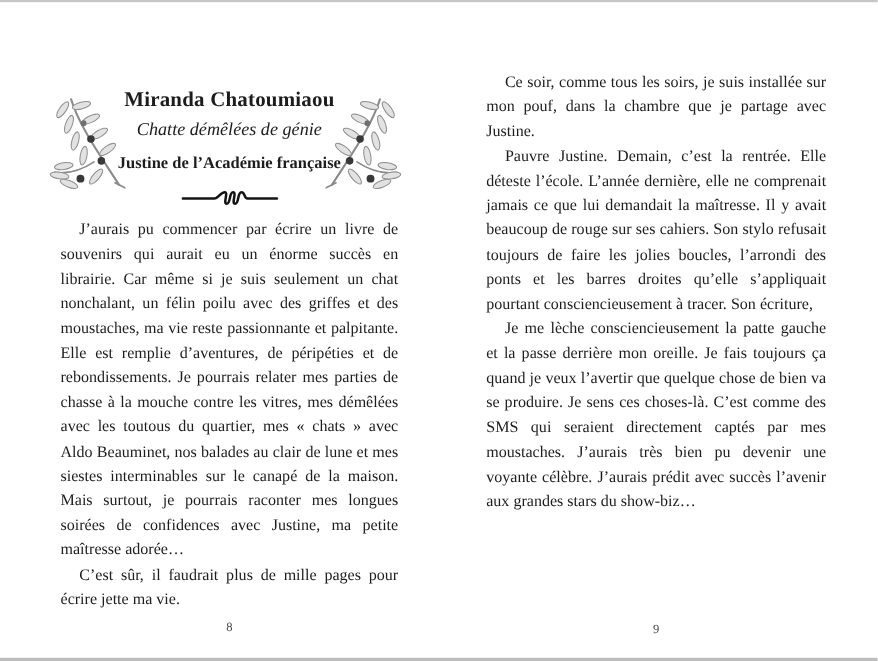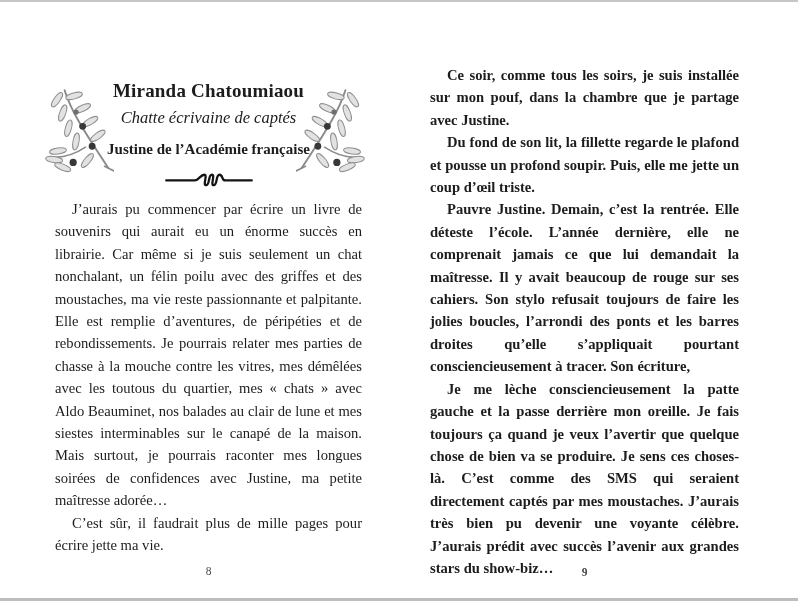--- a/index.html
+++ b/index.html
@@ -21,21 +21,21 @@
     width: 798px;
     background: #c6c6c6;
   }
   .hairline.top { top: 0; height: 2px; }
   .hairline.bottom { top: 598px; height: 3px; background: #bdbdbd; }
 
   .page {
     position: absolute;
   }
   .page-left  { left: 55px;  top: 60px; width: 307px; height: 530px; }
-  .page-right { left: 430px; top: 64px; width: 309px; height: 526px; font-weight: bold; }
+  .page-right { left: 442px; top: 64px; width: 309px; height: 526px; }
 
   .chapter-header {
     position: relative;
     text-align: center;
     padding-top: 19px;
   }
   .page-title {
     font-size: 19px;
     font-weight: bold;
     line-height: 24px;
@@ -153,42 +153,41 @@
           <g fill="#383838" stroke="none">
             <circle cx="47" cy="42" r="3.6"></circle>
             <circle cx="57" cy="63" r="3.6"></circle>
             <circle cx="37" cy="80" r="3.8"></circle>
             <circle cx="40" cy="27" r="2.8" fill="#6f6f6f"></circle>
           </g>
         </svg>
       </span>
 
       <h1 class="page-title">Miranda Chatoumiaou</h1>
-      <div class="page-subtitle">Chatte écrivaine de captés</div>
+      <div class="page-subtitle">Chatte démêlées de génie</div>
       <div class="page-affiliation">Justine de l’Académie française</div>
 
       <div class="divider-wrap">
         <svg viewBox="0 0 96 20" width="92" height="19" aria-hidden="true">
           <path d="M3,11 H33 C37,11 39,5 43,5 C47,5 41,16 45,16 C49,16 47,5 51,5 C55,5 49,16 53,16 C57,16 55,5 59,5 C63,5 61,11 65,11 H93" stroke="#141414" stroke-width="2.4" fill="none" stroke-linecap="round"></path>
         </svg>
       </div>
     </div>
 
     <div class="body-text">
       <p>J’aurais pu commencer par écrire un livre de souvenirs qui aurait eu un énorme succès en librairie. Car même si je suis seulement un chat nonchalant, un félin poilu avec des griffes et des moustaches, ma vie reste passionnante et palpitante. Elle est remplie d’aventures, de péripéties et de rebondissements. Je pourrais relater mes parties de chasse à la mouche contre les vitres, mes démêlées avec les toutous du quartier, mes « chats » avec Aldo Beauminet, nos balades au clair de lune et mes siestes interminables sur le canapé de la maison. Mais surtout, je pourrais raconter mes longues soirées de confidences avec Justine, ma petite maîtresse adorée…</p>
       <p>C’est sûr, il faudrait plus de mille pages pour écrire jette ma vie.</p>
     </div>
 
     <div class="page-number">8</div>
   </div>
 
   <div class="page page-right">
     <div class="body-text">
       <p>Ce soir, comme tous les soirs, je suis installée sur mon pouf, dans la chambre que je partage avec Justine.</p>
-      <p>Du fond de son lit, la fillette regarde le plafond et pousse un profond soupir. Puis, elle me jette un coup d’œil triste.</p>
       <p>Pauvre Justine. Demain, c’est la rentrée. Elle déteste l’école. L’année dernière, elle ne comprenait jamais ce que lui demandait la maîtresse. Il y avait beaucoup de rouge sur ses cahiers. Son stylo refusait toujours de faire les jolies boucles, l’arrondi des ponts et les barres droites qu’elle s’appliquait pourtant consciencieusement à tracer. Son écriture,</p>
       <p>Je me lèche consciencieusement la patte gauche et la passe derrière mon oreille. Je fais toujours ça quand je veux l’avertir que quelque chose de bien va se produire. Je sens ces choses-là. C’est comme des SMS qui seraient directement captés par mes moustaches. J’aurais très bien pu devenir une voyante célèbre. J’aurais prédit avec succès l’avenir aux grandes stars du show-biz…</p>
     </div>
 
     <div class="page-number">9</div>
   </div>
 
   <div class="hairline bottom"></div>
 
 </div>

